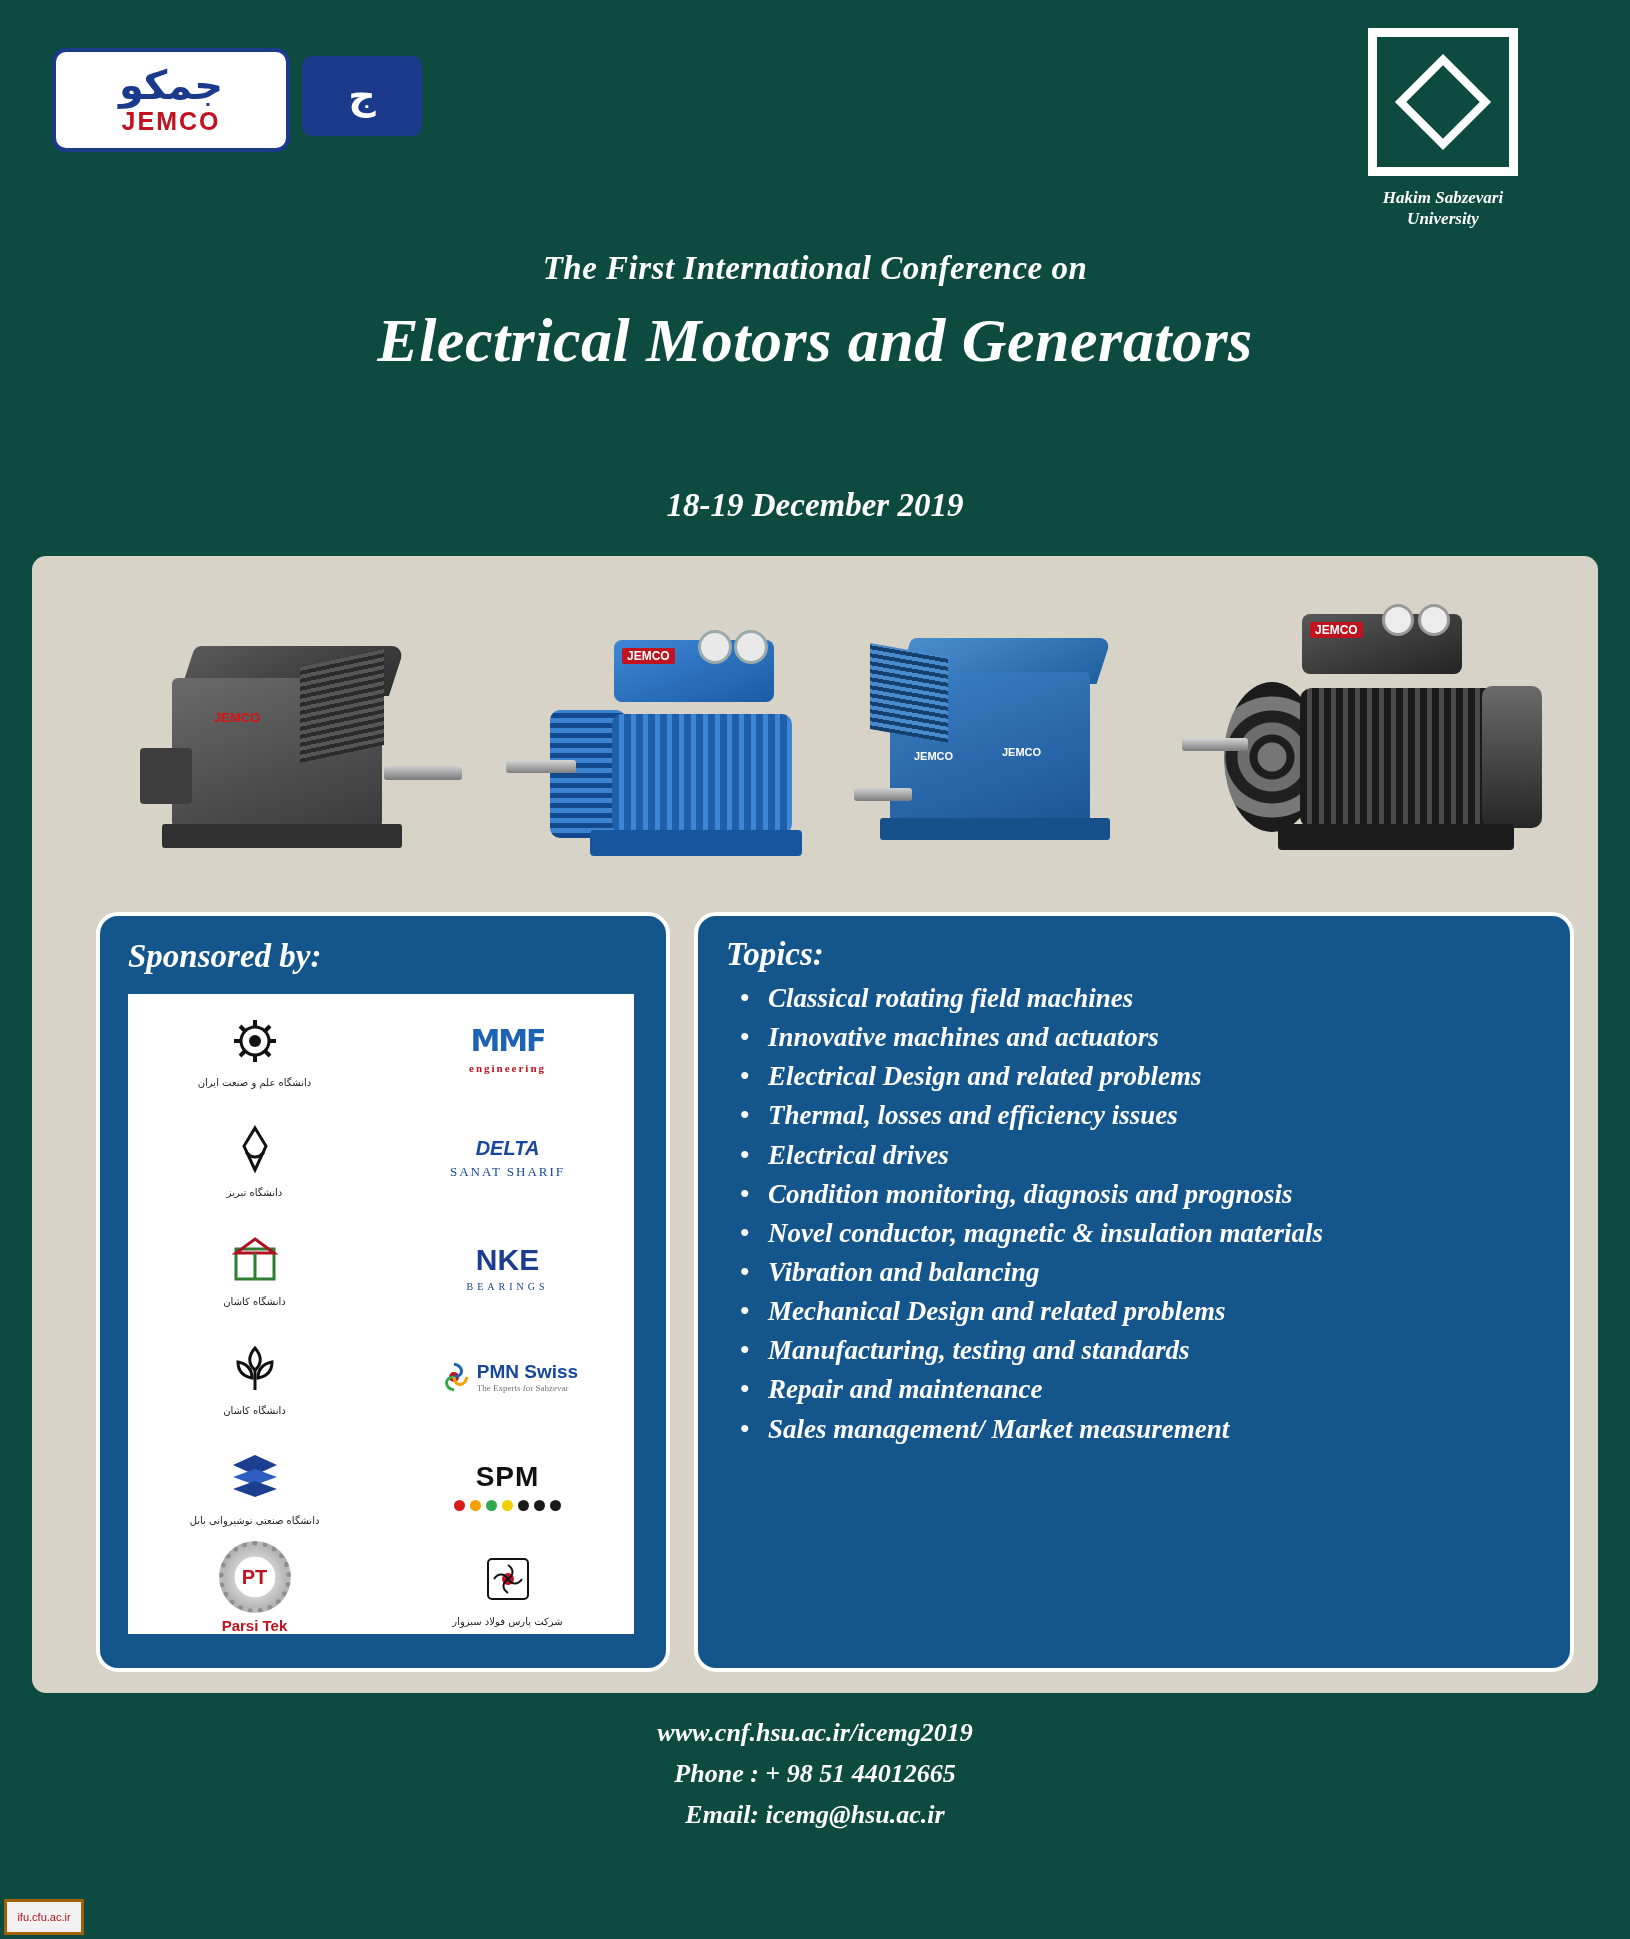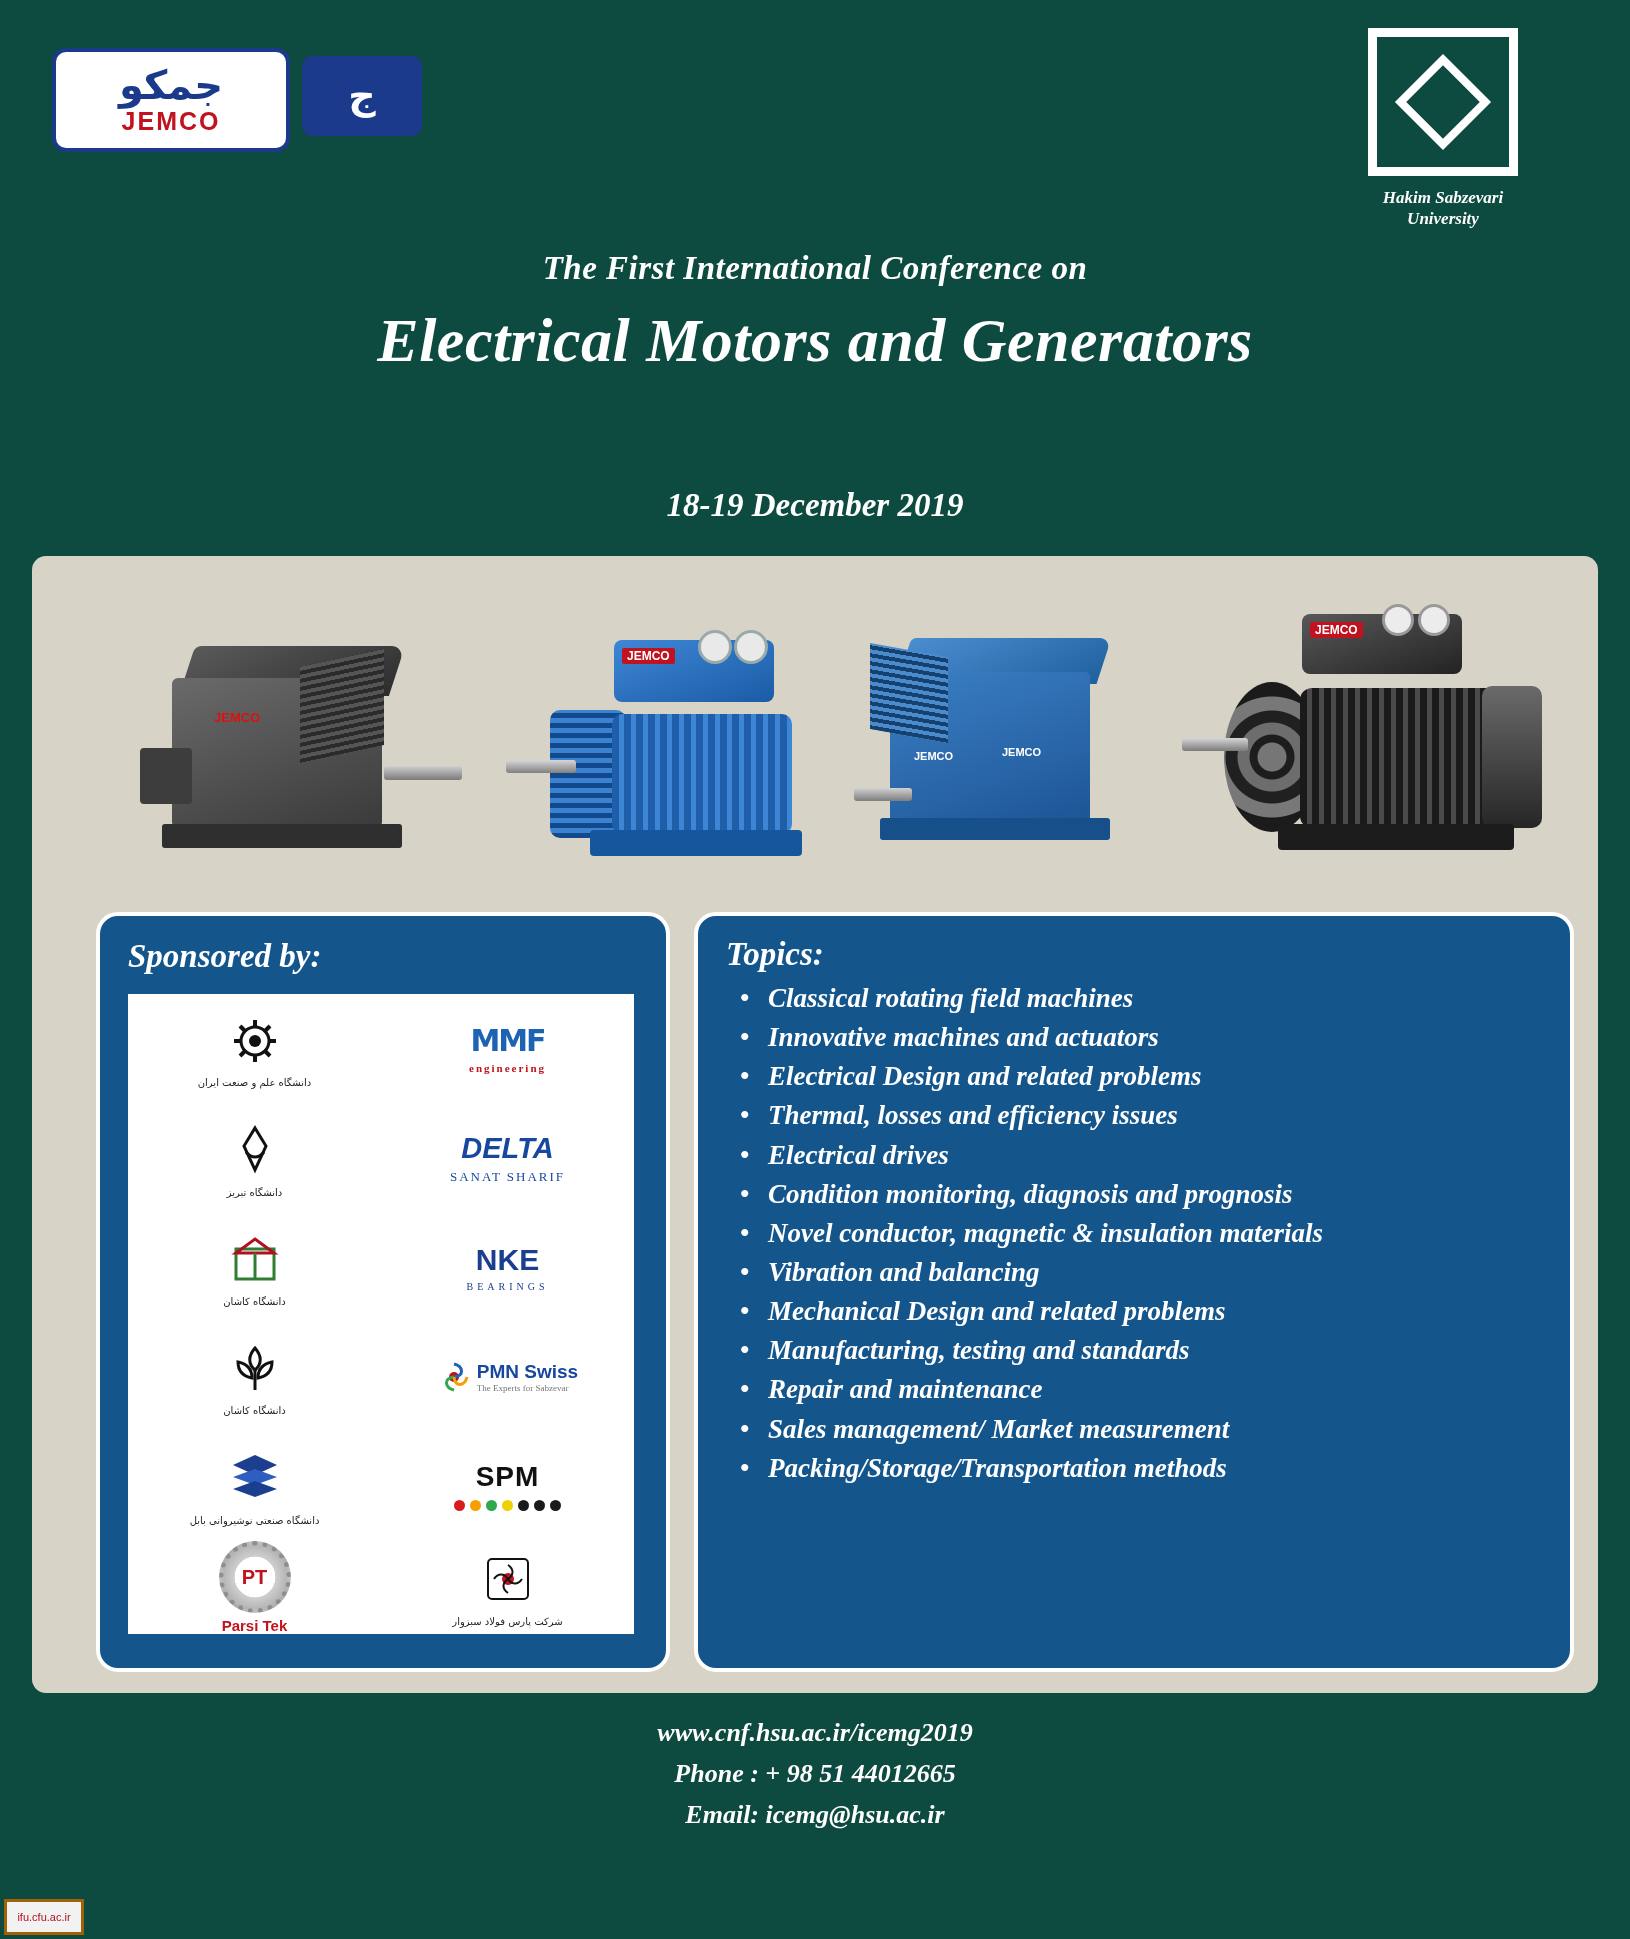--- a/index.html
+++ b/index.html
@@ -129,21 +129,21 @@
   .sponsor-grid{
     position:absolute;left:28px;top:78px;width:506px;height:640px;background:#ffffff;
     display:grid;grid-template-columns:1fr 1fr;grid-template-rows:repeat(5,1fr);
   }
   .sp{display:flex;flex-direction:column;align-items:center;justify-content:center;gap:4px;}
   .sp .glyph{font-family:"DejaVu Sans",sans-serif;font-weight:bold;}
   .sp .cap{font-size:10px;color:#222;font-family:"DejaVu Sans",sans-serif;}
 
   .mmf{color:#1c63b4;font-size:30px;letter-spacing:-2px;}
   .mmf-sub{color:#c1121f;font-size:11px;letter-spacing:2px;font-weight:bold;}
-  .delta{color:#17489e;font-size:29px;font-style:italic;font-weight:bold;font-family:"Liberation Sans",sans-serif;}
+  .delta{color:#17489e;font-size:20px;font-style:italic;font-weight:bold;font-family:"Liberation Sans",sans-serif;}
   .delta-sub{color:#17489e;font-size:13px;letter-spacing:2px;}
   .nke{color:#1b3e8f;font-size:30px;font-weight:bold;font-family:"Liberation Sans",sans-serif;}
   .nke-sub{color:#1b3e8f;font-size:10px;letter-spacing:4px;}
   .pmn{color:#17489e;font-size:19px;font-weight:bold;font-family:"Liberation Sans",sans-serif;}
   .pmn-sub{color:#777;font-size:9px;}
   .spm{color:#111;font-size:28px;font-weight:bold;font-family:"Liberation Sans",sans-serif;letter-spacing:1px;}
   .spm-dots{display:flex;gap:5px;margin-top:3px;}
   .spm-dots i{width:11px;height:11px;border-radius:50%;display:block;}
   .pt-gear{
     width:62px;height:62px;border-radius:50%;
@@ -409,21 +409,20 @@
         <li>Electrical Design and related problems</li>
         <li>Thermal, losses and efficiency issues</li>
         <li>Electrical drives</li>
         <li>Condition monitoring, diagnosis and prognosis</li>
         <li>Novel conductor, magnetic &amp; insulation materials</li>
         <li>Vibration and balancing</li>
         <li>Mechanical Design and related problems</li>
         <li>Manufacturing, testing and standards</li>
         <li>Repair and maintenance</li>
         <li>Sales management/ Market measurement</li>
-        <li>Packing/Storage/Transportation methods</li>
       </ul>
     </div>
 
   </div>
 
   <div class="footer">
     <div>www.cnf.hsu.ac.ir/icemg2019</div>
     <div>Phone : + 98 51 44012665</div>
     <div>Email: icemg@hsu.ac.ir</div>
   </div>

